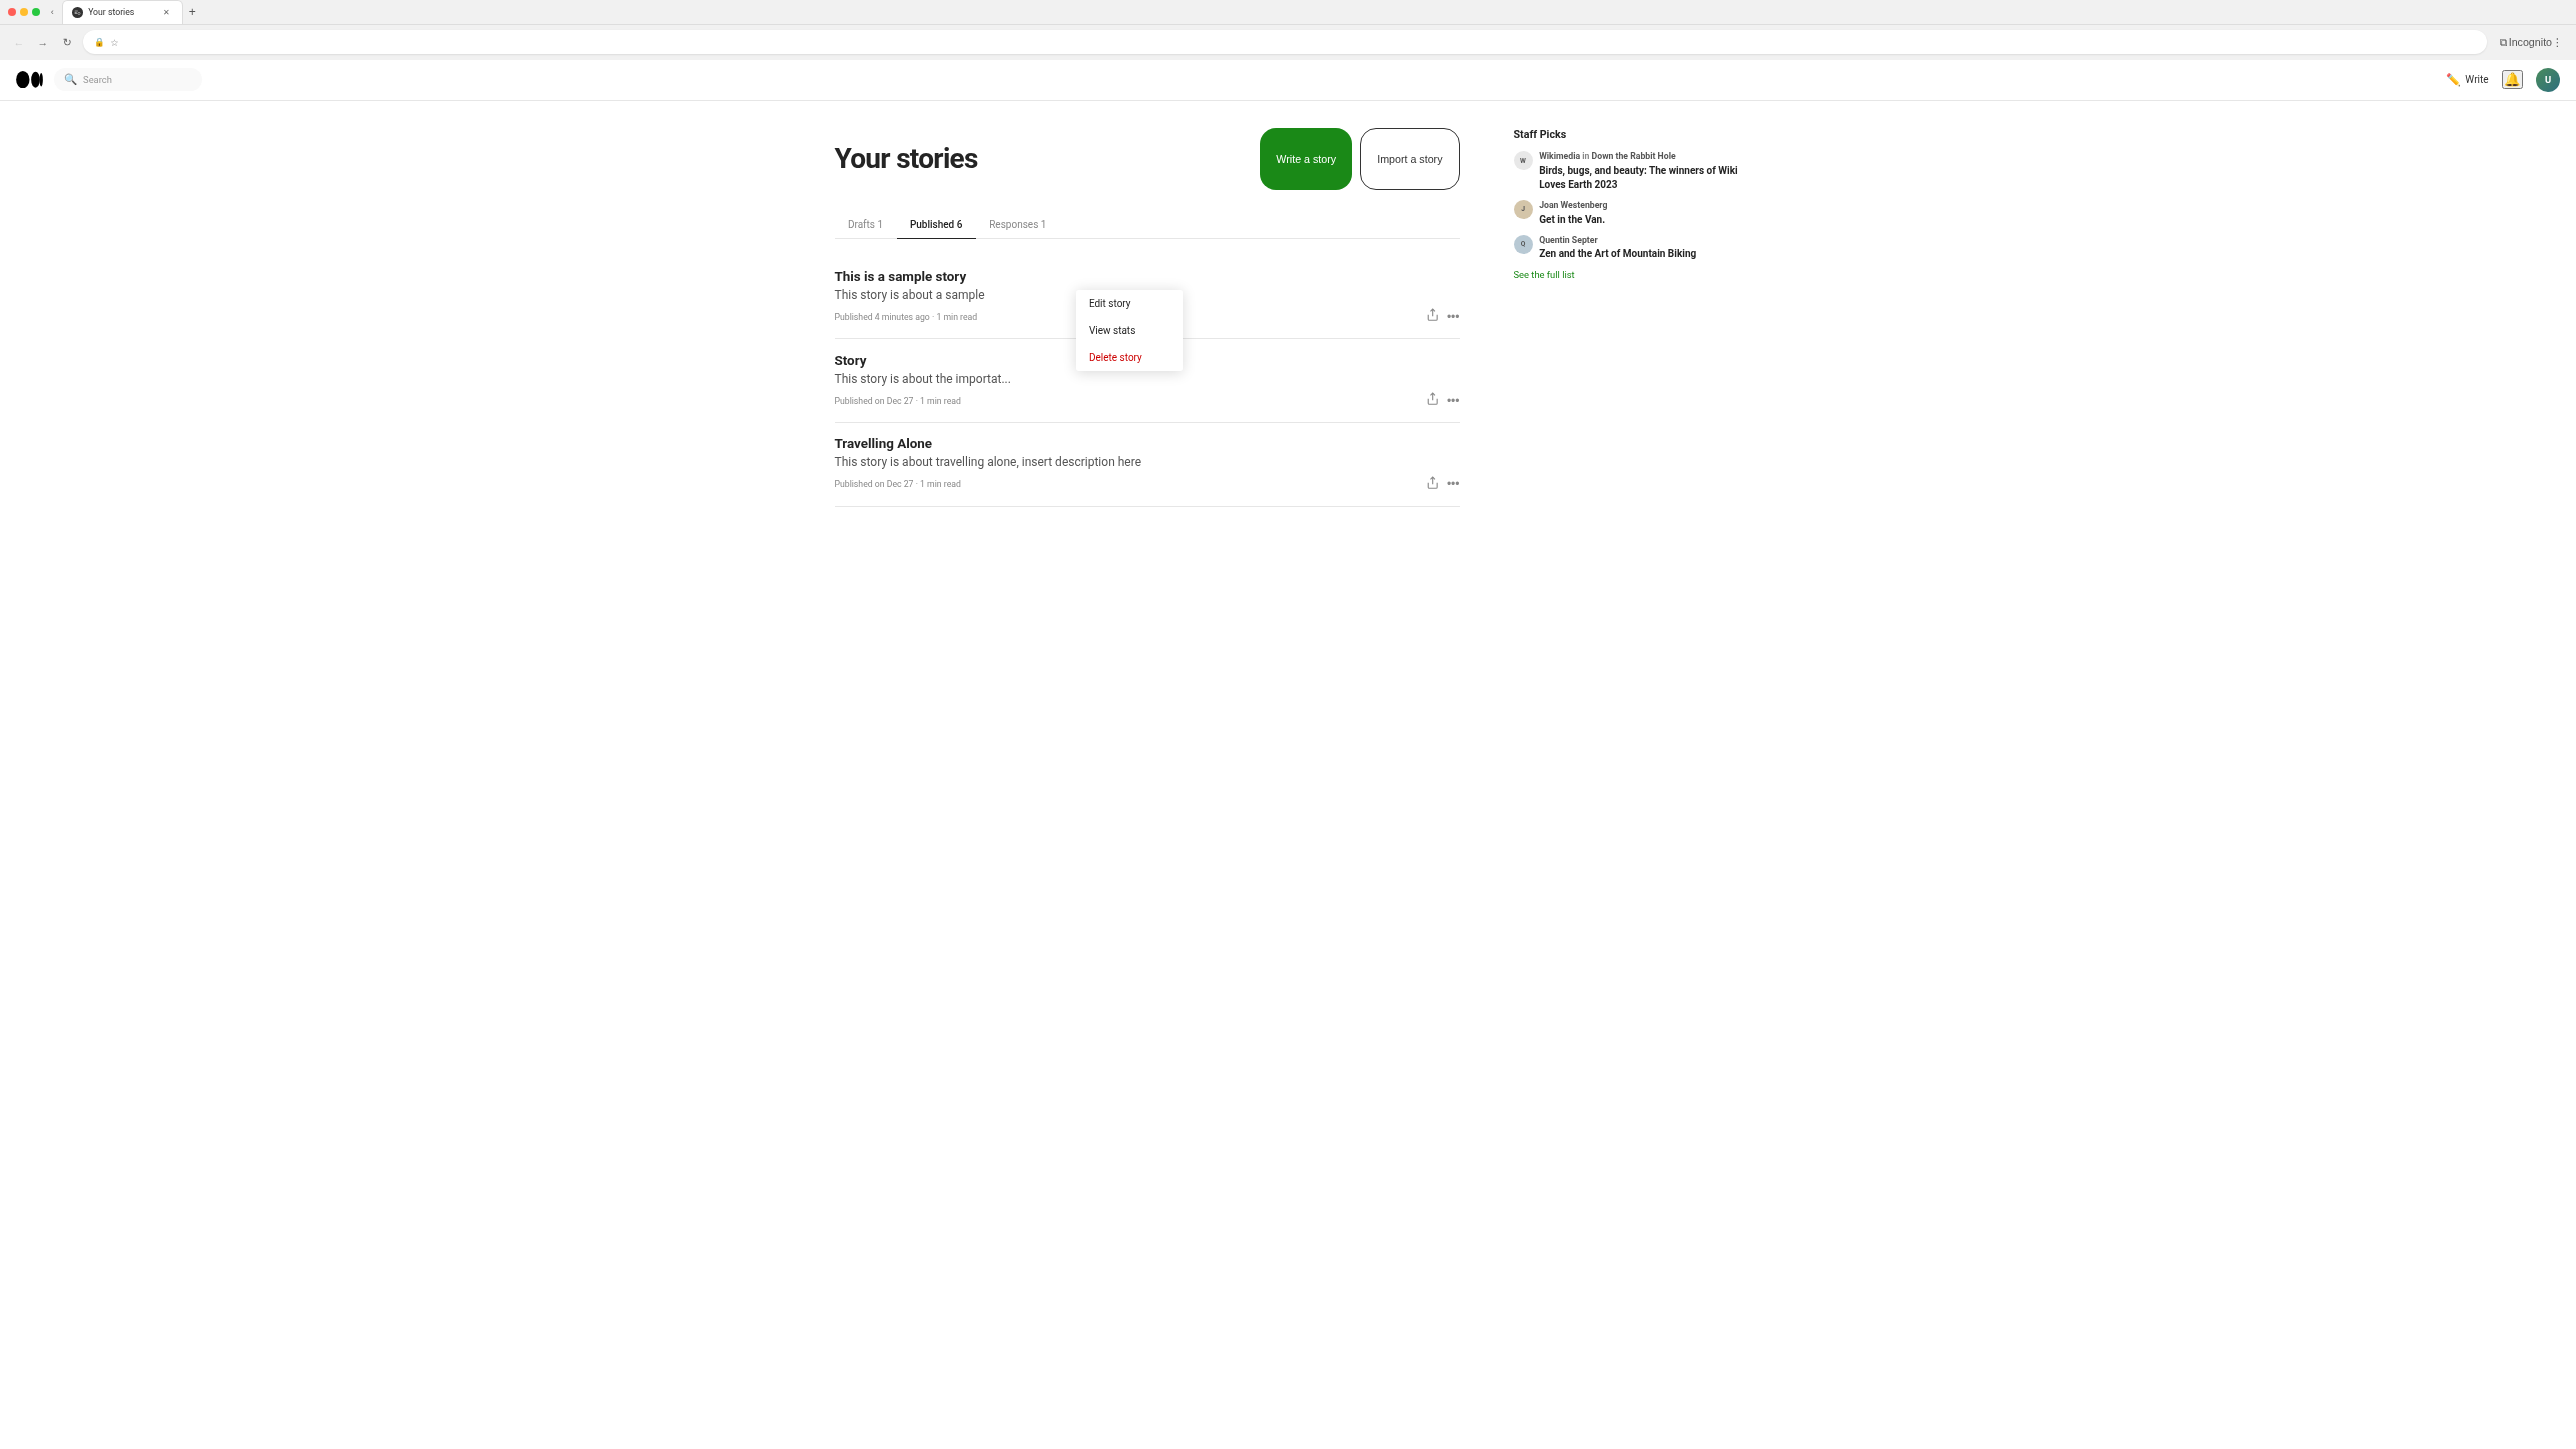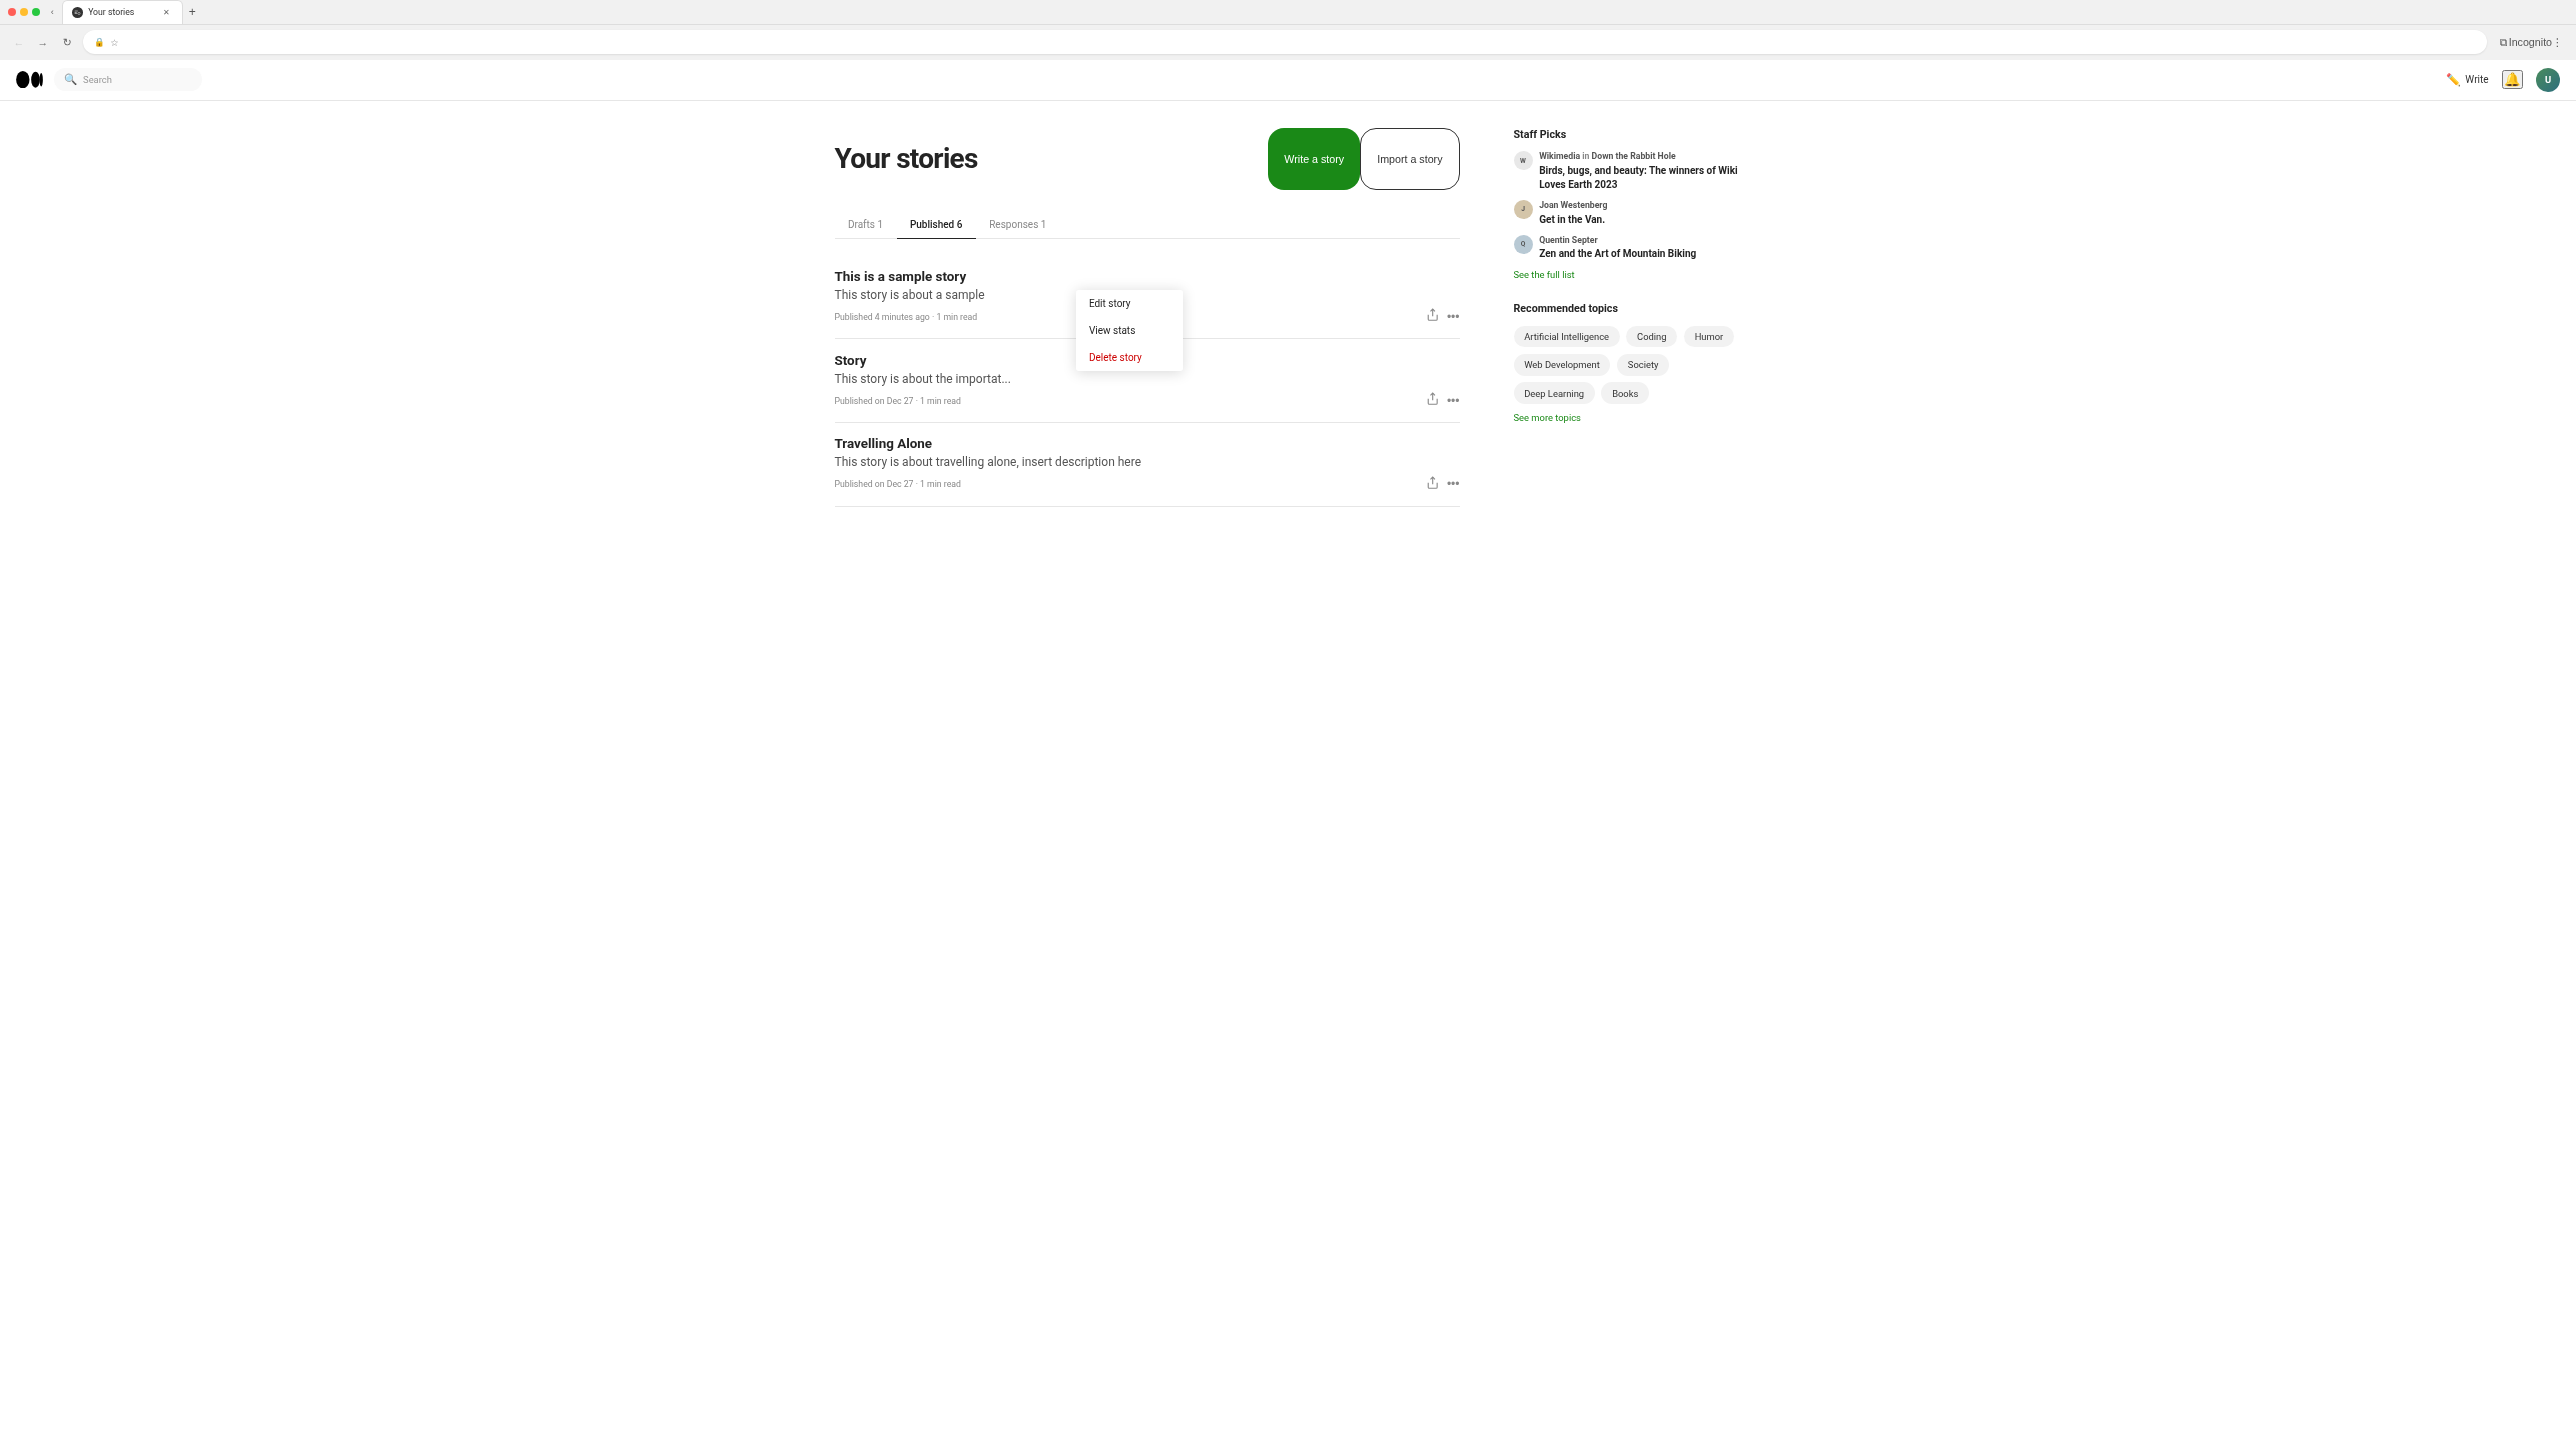--- a/index.html
+++ b/index.html
@@ -37,21 +37,21 @@
     .avatar { width: 24px; height: 24px; border-radius: 50%; background: #ccc; overflow: hidden; cursor: pointer; }
 
     
     .main-layout { display: flex; max-width: 939px; margin: 0 auto; padding: 27px 16px; gap: 54px; }
     .content-area { flex: 1; min-width: 0; }
     .sidebar { width: 228px; flex-shrink: 0; }
 
     
     .page-header { display: flex; align-items: center; justify-content: space-between; margin-bottom: 21.5px; }
     .page-title { font-size: 28px; font-weight: 700; color: #242424; letter-spacing: -0.7px; }
-    .page-actions { display: flex; }
+    .page-actions { display: flex; gap: 8px; }
     .btn-write-story { background: #1a8917; color: #fff; border: none; border-radius: 16px; padding: 8px 16px; font-size: 10.7px; font-weight: 500; cursor: pointer; }
     .btn-import-story { background: #fff; color: #333; border: 1px solid #333; border-radius: 16px; padding: 24px 16px; font-size: 10.7px; font-weight: 500; cursor: pointer; }
 
     
     .story-tabs { display: flex; gap: 0; border-bottom: 0.7px solid #e6e6e6; margin-bottom: 16px; }
     .story-tab { padding: 8px 13.4px; font-size: 10px; color: #888; cursor: pointer; border-bottom: 1.3px solid transparent; margin-bottom: -0.7px; }
     .story-tab.active { color: #242424; border-bottom: 1.3px solid #242424; font-weight: 500; }
 
     
     .story-item { padding: 13.4px 0; border-bottom: 0.7px solid #e6e6e6; position: relative; }
@@ -276,29 +276,16 @@
             <div class="staff-pick-meta">
               <span>Quentin Septer</span>
             </div>
             <div class="staff-pick-title">Zen and the Art of Mountain Biking</div>
           </div>
         </div>
 
         <a class="see-full-list">See the full list</a>
       </div>
 
-      <div class="sidebar-section">
-        <div class="sidebar-section-title">Recommended topics</div>
-        <div class="topics-grid">
-          <span class="topic-tag">Artificial Intelligence</span>
-          <span class="topic-tag">Coding</span>
-          <span class="topic-tag">Humor</span>
-          <span class="topic-tag">Web Development</span>
-          <span class="topic-tag">Society</span>
-          <span class="topic-tag">Deep Learning</span>
-          <span class="topic-tag">Books</span>
-        </div>
-        <a class="see-more-topics">See more topics</a>
-      </div>
     </aside>
   </div>
 </div>
 
 
 </body></html>

